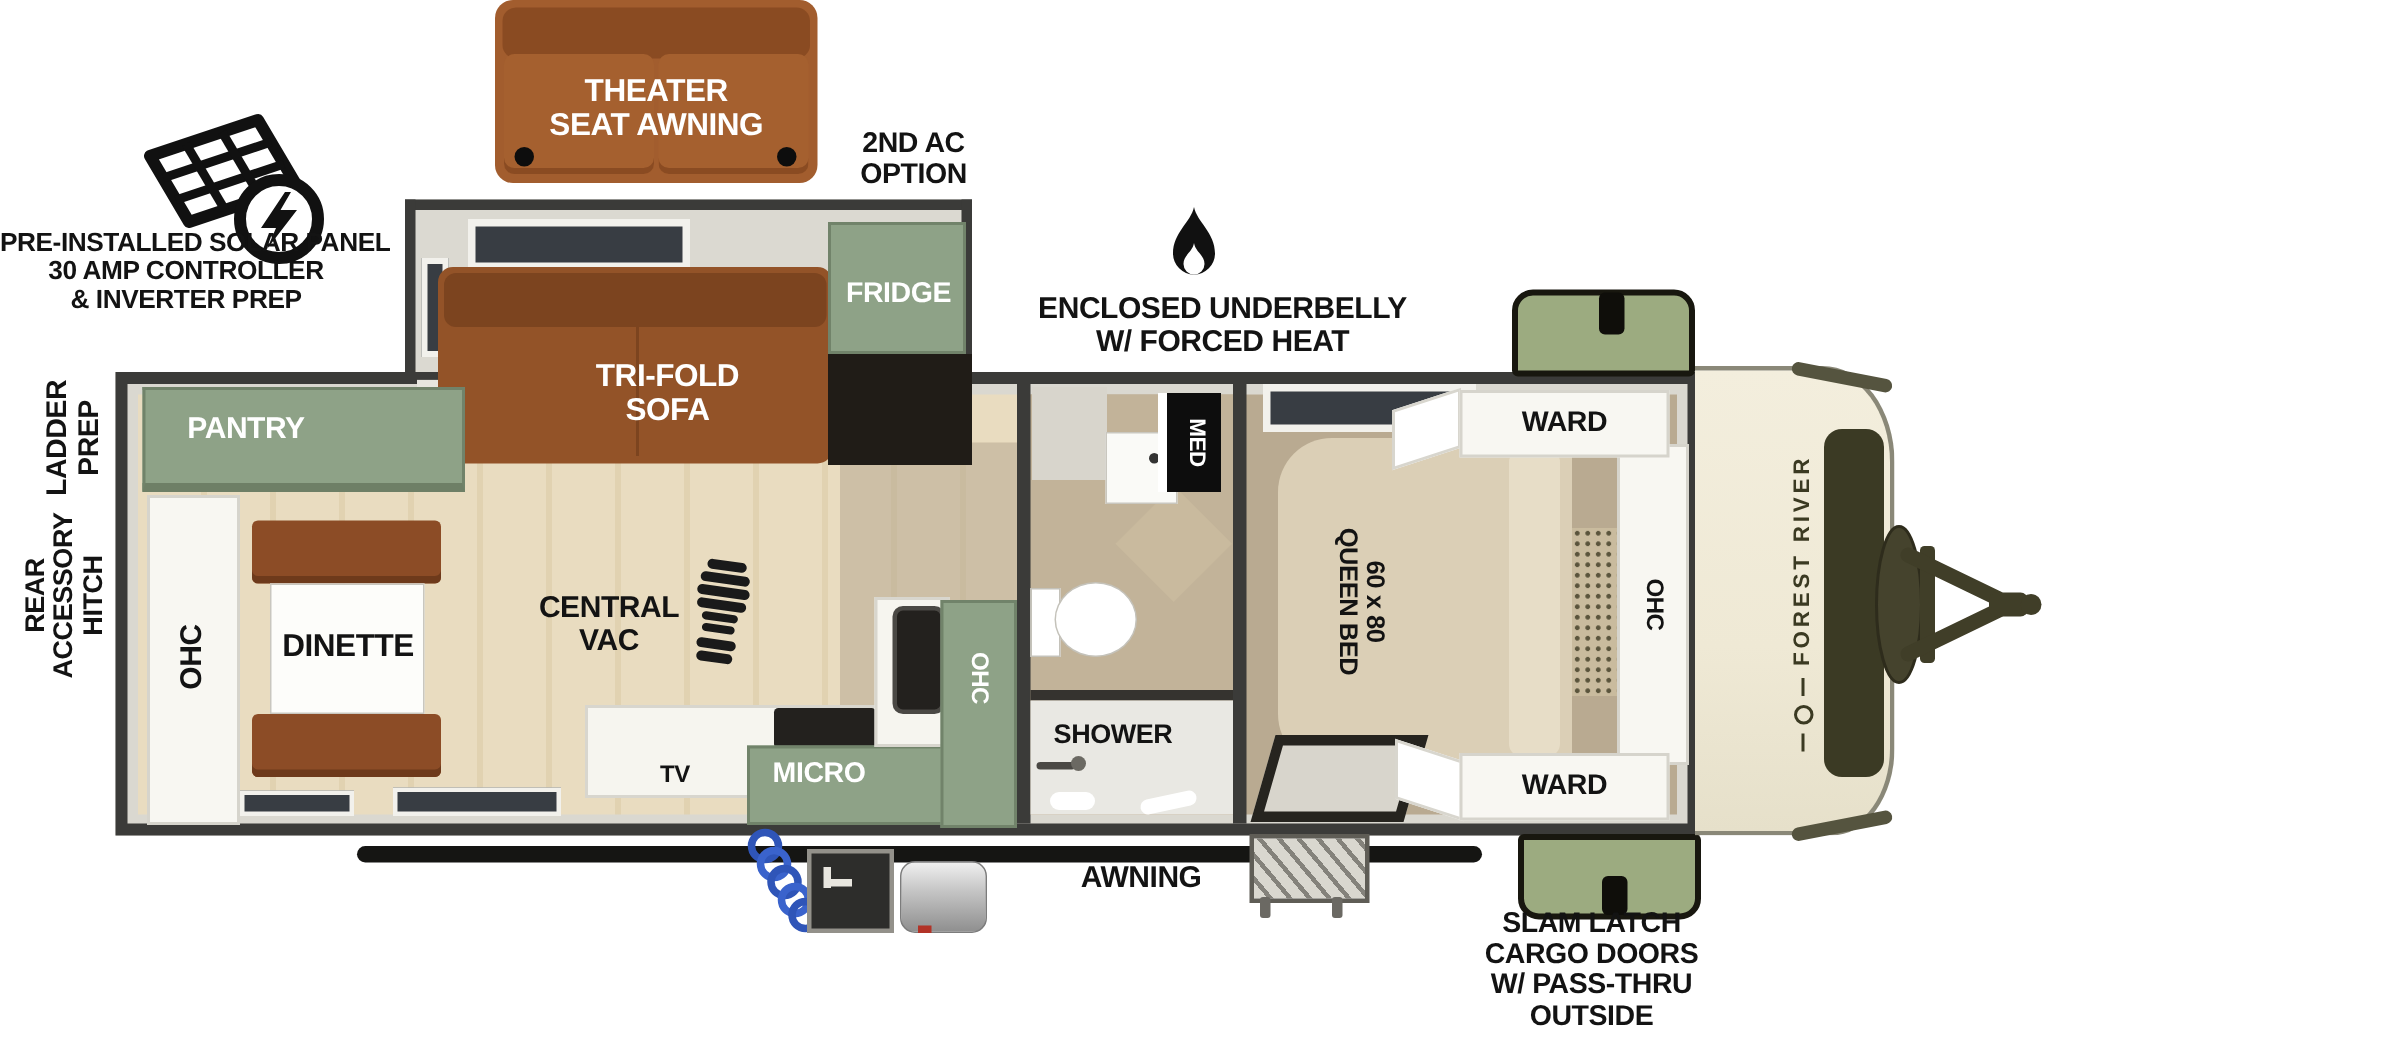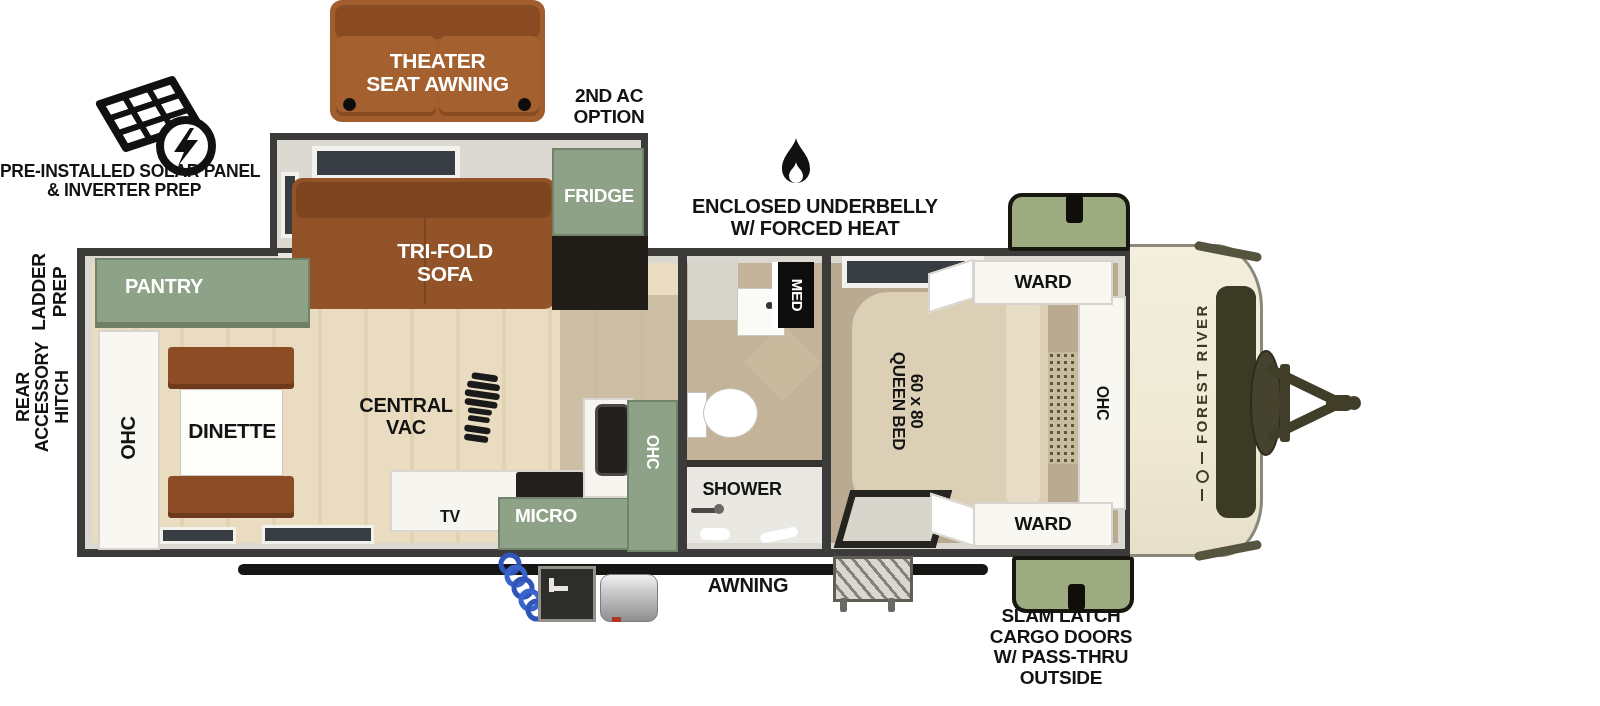--- a/index.html
+++ b/index.html
@@ -89,22 +89,23 @@
 
   <svg class="a" style="left:72px;top:74px;" width="158" height="106" viewBox="0 0 158 106">
     <polygon points="28,30 100,6 126,50 54,74" fill="#fff" stroke="#111" stroke-width="8" stroke-linejoin="round"></polygon>
     <line x1="36.7" y1="44.7" x2="108.7" y2="20.7" stroke="#111" stroke-width="6"></line>
     <line x1="45.3" y1="59.3" x2="117.3" y2="35.3" stroke="#111" stroke-width="6"></line>
     <line x1="52" y1="22" x2="78" y2="66" stroke="#111" stroke-width="6"></line>
     <line x1="76" y1="14" x2="102" y2="58" stroke="#111" stroke-width="6"></line>
     <circle cx="114" cy="72" r="26" fill="#fff" stroke="#111" stroke-width="8"></circle>
     <path d="M118 54 L102 78 h10 L106 92 L126 66 h-11 L122 54 Z" fill="#111"></path>
   </svg>
-  <div class="a lbl" style="left:0px;top:162px;width:248px;font-size:17.5px;">
+  <div class="a lbl" style="left:0px;top:152px;width:248px;font-size:17.5px;">
     <div>PRE-INSTALLED SOLAR PANEL</div>
+    <div>30 AMP CONTROLLER</div>
     <div>&amp; INVERTER PREP</div>
   </div>
 
   <div class="a theater">
     <div class="back"></div>
     <div class="cush" style="left:6px;"></div>
     <div class="cush" style="left:109px;"></div>
     <div class="dot" style="left:13px;top:98px;"></div>
     <div class="dot" style="left:188px;top:98px;"></div>
   </div>
@@ -265,21 +266,21 @@
   <svg class="a" style="left:1250px;top:350px;" width="112" height="106" viewBox="0 0 112 106">
     <ellipse cx="16" cy="53" rx="15" ry="52" fill="#45432d" stroke="#2e2c1c" stroke-width="2"></ellipse>
     <rect x="30" y="14" width="10" height="78" rx="3" fill="#403e28"></rect>
     <line x1="22" y1="20" x2="82" y2="49" stroke="#403e28" stroke-width="10" stroke-linecap="round"></line>
     <line x1="22" y1="86" x2="82" y2="57" stroke="#403e28" stroke-width="10" stroke-linecap="round"></line>
     <rect x="76" y="45" width="26" height="16" rx="5" fill="#403e28"></rect>
     <circle cx="104" cy="53" r="7" fill="#403e28"></circle>
   </svg>
 
   <div class="a awning-bar"></div>
-  <div class="a lbl" style="left:695px;top:575px;width:106px;font-size:20px;">AWNING</div>
+  <div class="a lbl" style="left:695px;top:575px;width:106px;font-size:20px;text-align:right;">AWNING</div>
   <svg class="a" style="left:496px;top:552px;" width="70" height="74" viewBox="0 0 70 74">
     <circle cx="14" cy="12" r="9" fill="none" stroke="#2f55b8" stroke-width="5"></circle>
     <circle cx="20" cy="24" r="9" fill="none" stroke="#3a63cc" stroke-width="5"></circle>
     <circle cx="27" cy="36" r="9" fill="none" stroke="#2f55b8" stroke-width="5"></circle>
     <circle cx="34" cy="48" r="9" fill="none" stroke="#3a63cc" stroke-width="5"></circle>
     <circle cx="41" cy="58" r="9" fill="none" stroke="#2f55b8" stroke-width="5"></circle>
   </svg>
   <div class="a griddle"></div>
   <div class="a" style="left:552px;top:586px;width:16px;height:5px;background:#e8e6df;"></div>
   <div class="a" style="left:549px;top:578px;width:5px;height:14px;background:#e8e6df;"></div>

